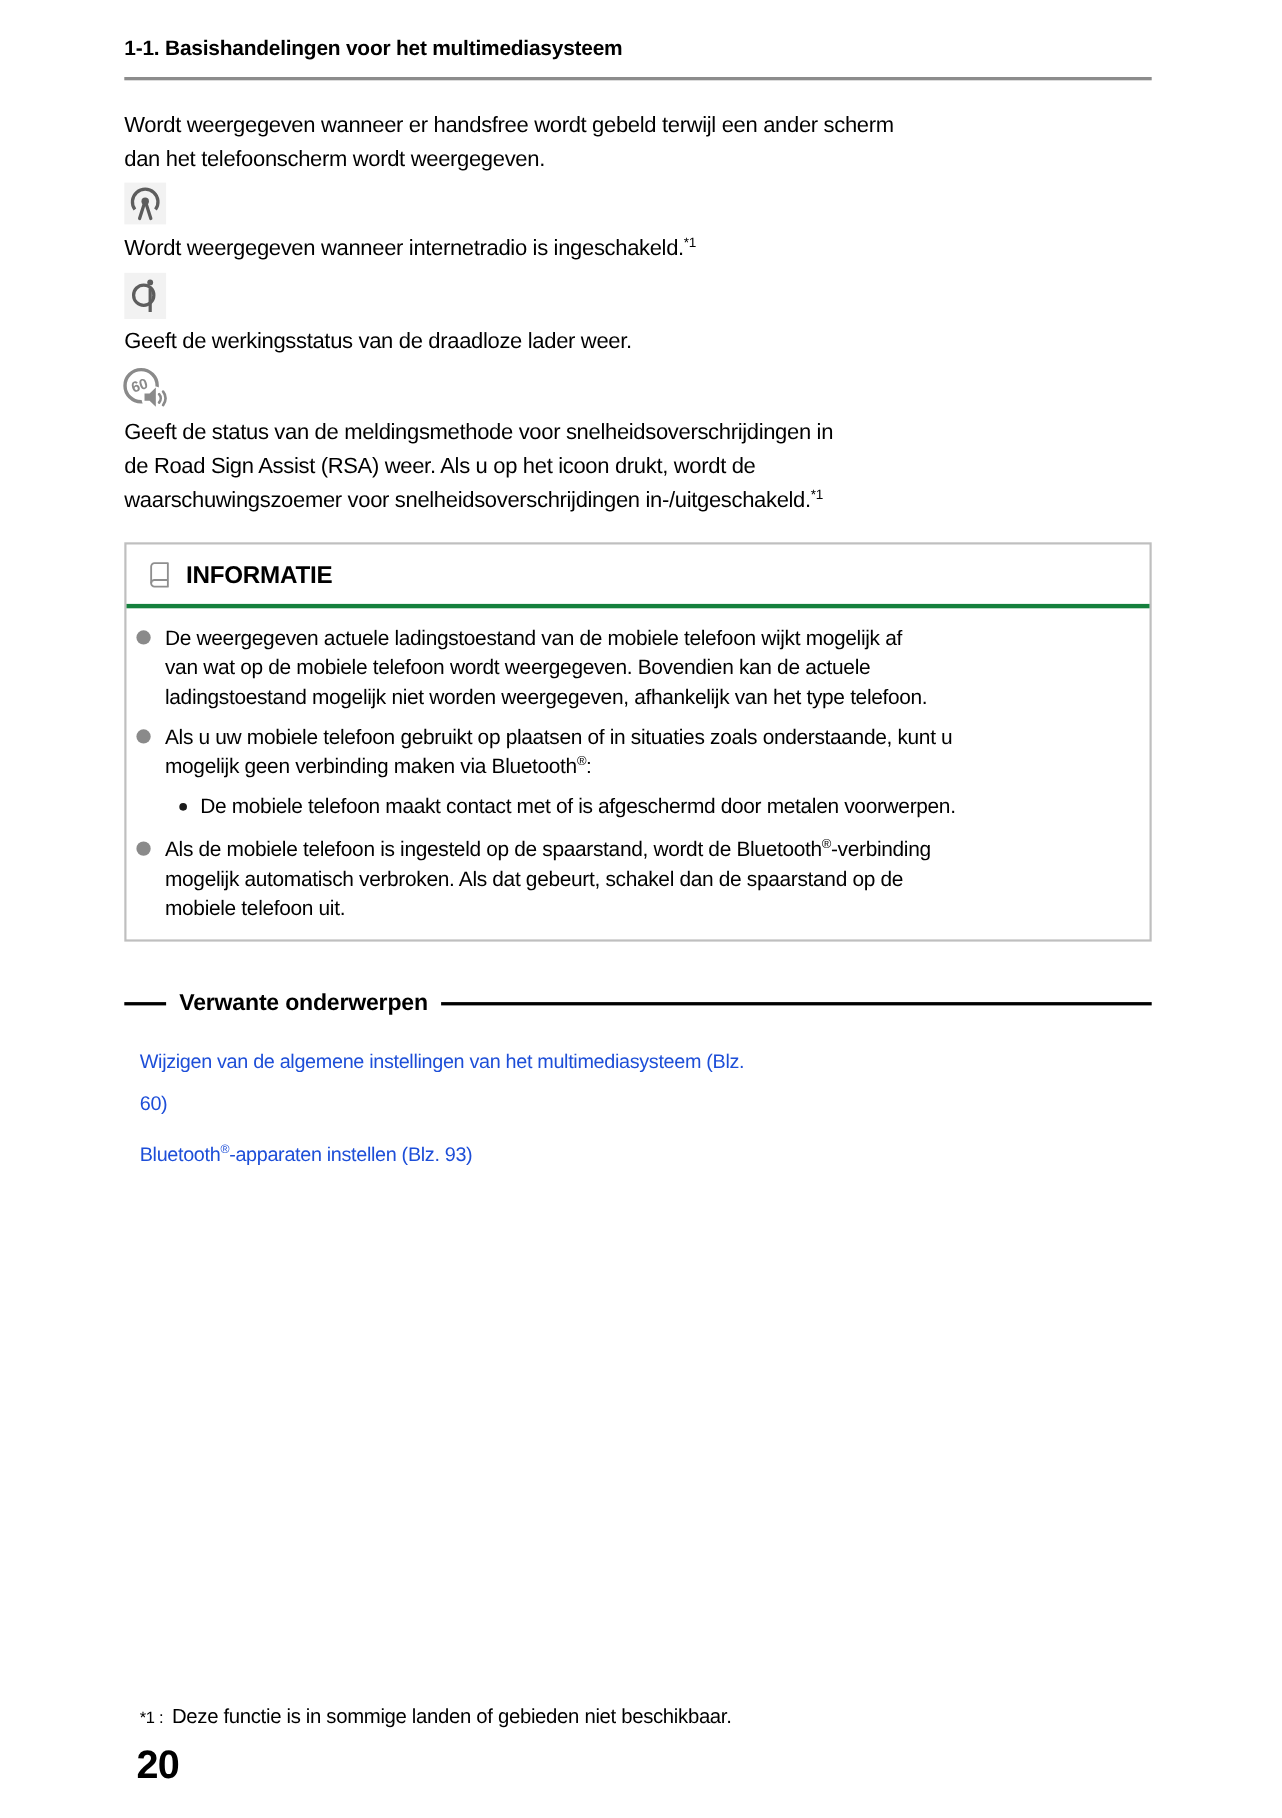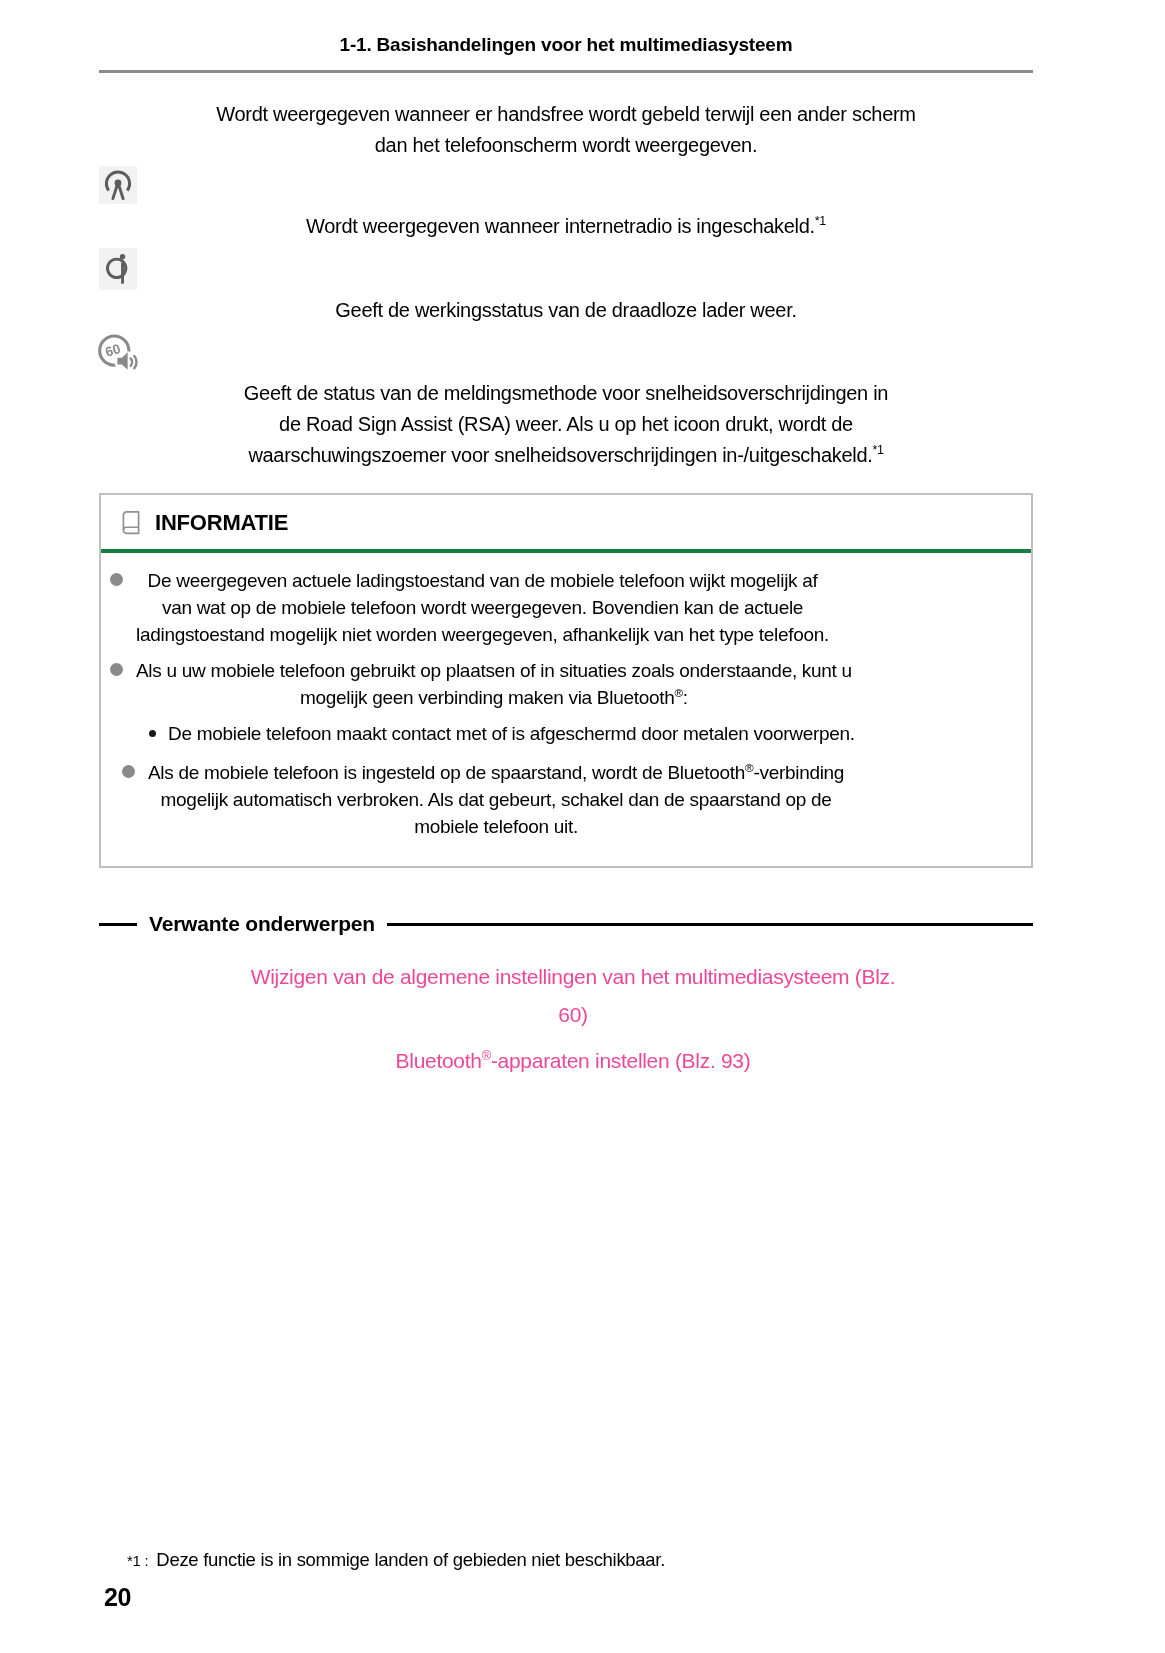--- a/index.html
+++ b/index.html
@@ -4,22 +4,22 @@
 <style>
   * { margin: 0; padding: 0; box-sizing: border-box; }
   html, body { background: #ffffff; }
   body {
     width: 1165px; height: 1653px;
     position: relative; overflow: hidden;
     font-family: "Liberation Sans", sans-serif;
     color: #000000;
   }
   .content {
-    position: absolute; left: 99px; top: 0;
-    width: 934px; padding-top: 34px; text-align: center;
+    position: absolute; left: 113px; top: 0;
+    width: 934px; padding-top: 34px;
   }
   .page-header-title {
     font-size: 19px; font-weight: bold; letter-spacing: -0.2px;
   }
   .header-rule {
     height: 3px; background: #8c8c8c; margin-top: 14px;
   }
   .bodypara {
     font-size: 20px; line-height: 31px; letter-spacing: -0.3px;
     white-space: pre-line;
@@ -41,21 +41,21 @@
     margin-top: 22px; border: 2px solid #bfbfbf;
   }
   .infobox-header {
     display: flex; align-items: center; gap: 11px;
     padding: 14px 18px 13px 16px;
     border-bottom: 4px solid #15803d;
   }
   .infobox-title { font-size: 22px; font-weight: bold; letter-spacing: -0.2px; }
   .infobox-body { padding: 14px 12px 14px 0; }
   .ib-row { display: flex; margin-bottom: 9px; }
-  .ib-row:last-child { margin-bottom: 12px; padding-left: 12px; }
+  .ib-row:last-child { margin-bottom: 0; }
   .ib-text {
     font-size: 19px; line-height: 27px; letter-spacing: -0.3px;
     white-space: pre-line;
   }
   .bullet-marker {
     flex-shrink: 0; width: 13px; height: 13px; border-radius: 50%;
     background: #8a8a8a; margin: 6px 0 0 9px;
   }
   .ib-row.main .ib-text { margin-left: 13px; }
   .sub-marker {
@@ -69,34 +69,34 @@
   }
   .rline { height: 3px; background: #000000; }
   .rline.short { width: 38px; }
   .rline.long { flex: 1; }
   .related-title {
     font-size: 21px; font-weight: bold; letter-spacing: -0.2px;
     margin: 0 12px; white-space: nowrap;
   }
   .related-links { margin-top: 22px; padding-left: 14px; }
   .rel-link {
-    display: block; color: #ec4899; text-decoration: none;
-    font-size: 21px; line-height: 38px; letter-spacing: -0.3px;
+    display: block; color: #1d4ed8; text-decoration: none;
+    font-size: 18px; line-height: 38px; letter-spacing: -0.3px;
     white-space: pre-line; cursor: pointer;
   }
   .rel-link + .rel-link { margin-top: 8px; }
   
   .footnote {
     position: absolute; left: 127px; top: 1549px;
     font-size: 18.5px; letter-spacing: -0.3px;
   }
   .footnote .fn-label { font-size: 15px; margin-right: 8px; }
   .page-number {
-    position: absolute; left: 104px; top: 1583px;
-    font-size: 25px; font-weight: bold; letter-spacing: -0.5px;
+    position: absolute; left: 124px; top: 1583px;
+    font-size: 36px; font-weight: bold; letter-spacing: -0.5px;
   }
 </style>
 </head>
 <body>
 
 <div class="content">
 
   <div class="page-header-title">1-1. Basishandelingen voor het multimediasysteem</div>
   <div class="header-rule"></div>
 

